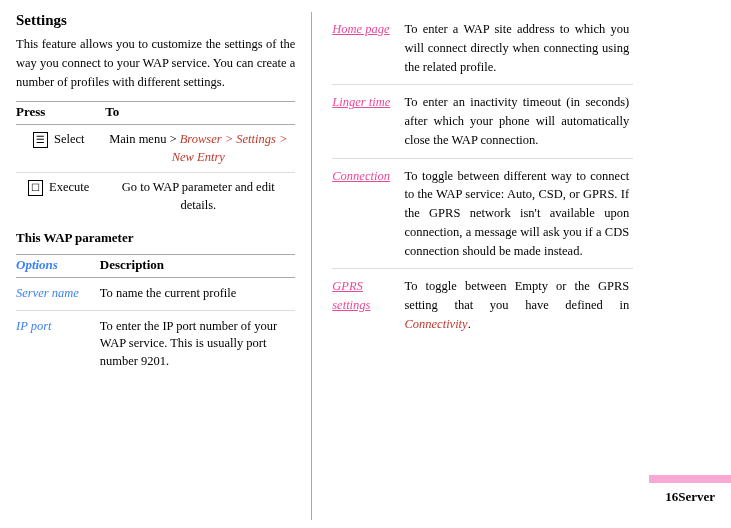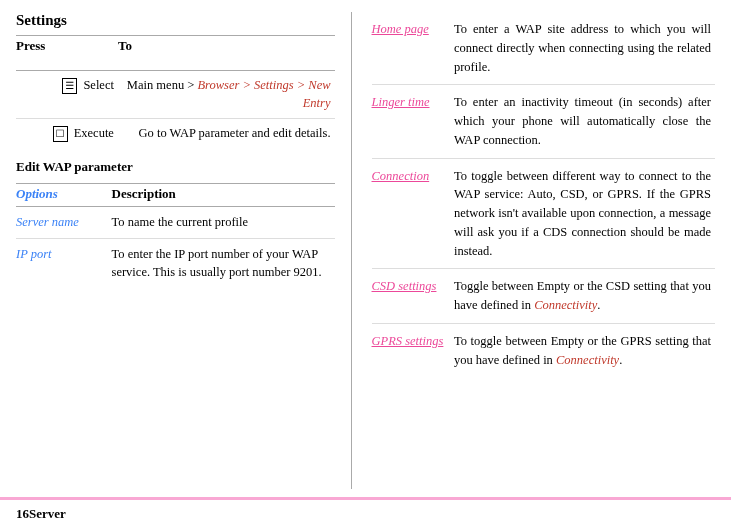--- a/index.html
+++ b/index.html
@@ -10,21 +10,21 @@
       color: #000;
       width: 731px;
       min-height: 528px;
       position: relative;
     }
 
     .page-container {
       width: 731px;
       min-height: 528px;
       display: flex;
-      flex-direction: column;
+      flex-direction: row;
     }
 
     .content-area {
       display: flex;
       flex: 1;
       padding: 12px 16px 8px 16px;
     }
 
     .left-column {
       width: 48%;
@@ -53,30 +53,30 @@
     .press-table {
       width: 100%;
       border-collapse: collapse;
       margin-bottom: 10px;
     }
 
     .press-table thead tr th {
       font-weight: bold;
       font-size: 13px;
       text-align: left;
-      padding: 2px 4px 16px 0;
+      padding: 2px 4px 4px 0;
       border-top: 1px solid #aaa;
       border-bottom: 1px solid #aaa;
     }
 
     .press-table tbody tr td {
       font-size: 12.5px;
       vertical-align: top;
       padding: 6px 4px 6px 0;
-      text-align: right;
+      text-align: center;
       line-height: 1.4;
     }
 
     .press-table tbody tr:not(:last-child) td {
       border-bottom: 1px solid #ddd;
     }
 
     .press-col {
       width: 32%;
     }
@@ -172,22 +172,22 @@
 
     .right-desc-col {
       width: 76%;
     }
 
     
     .footer {
       display: flex;
       justify-content: flex-start;
       align-items: center;
-      padding: 6px 16px 6px 16px;
-      border-top: 3px solid #f9a8d4;
+      padding: 6px 16px 23px 16px;
+      border-top: 8px solid #f9a8d4;
       margin-top: auto;
     }
 
     .footer-page {
       font-size: 13px;
       font-weight: bold;
     }
 
     .footer-section {
       font-size: 13px;
@@ -195,20 +195,21 @@
     }
   </style>
 </head>
 <body>
 
 <div class="page-container">
   <div class="content-area">
 
     <div class="left-column">
       <div class="section-title">Settings</div>
+      <p class="intro-text">This feature allows you to customize the settings of the way you connect to your WAP service. You can create a number of profiles with different settings.</p>
 
       <table class="press-table">
         <thead>
           <tr>
             <th class="press-col">Press</th>
             <th class="to-col">To</th>
           </tr>
         </thead>
         <tbody>
           <tr>
@@ -225,21 +226,21 @@
               <span class="press-icon">☐</span>
               <span>Execute</span>
             </td>
             <td class="to-col">
               <span>Go to WAP parameter and edit details.</span>
             </td>
           </tr>
         </tbody>
       </table>
 
-      <div class="edit-wap-header">Edit WAP parameter</div>
+      <div class="edit-wap-header">This WAP parameter</div>
 
       <table class="options-table">
         <thead>
           <tr>
             <th class="opt-col">Options</th>
             <th class="desc-col">Description</th>
           </tr>
         </thead>
         <tbody>
           <tr>
@@ -261,24 +262,20 @@
             <td class="right-opt-col">Home page</td>
             <td class="right-desc-col">To enter a WAP site address to which you will connect directly when connecting using the related profile.</td>
           </tr>
           <tr>
             <td class="right-opt-col">Linger time</td>
             <td class="right-desc-col">To enter an inactivity timeout (in seconds) after which your phone will automatically close the WAP connection.</td>
           </tr>
           <tr>
             <td class="right-opt-col">Connection</td>
             <td class="right-desc-col">To toggle between different way to connect to the WAP service: Auto, CSD, or GPRS. If the GPRS network isn't available upon connection, a message will ask you if a CDS connection should be made instead.</td>
-          </tr>
-          <tr>
-            <td class="right-opt-col">CSD settings</td>
-            <td class="right-desc-col">Toggle between Empty or the CSD setting that you have defined in <span class="link-text">Connectivity</span>.</td>
           </tr>
           <tr>
             <td class="right-opt-col">GPRS settings</td>
             <td class="right-desc-col">To toggle between Empty or the GPRS setting that you have defined in <span class="link-text">Connectivity</span>.</td>
           </tr>
         </tbody>
       </table>
     </div>
 
   </div>

